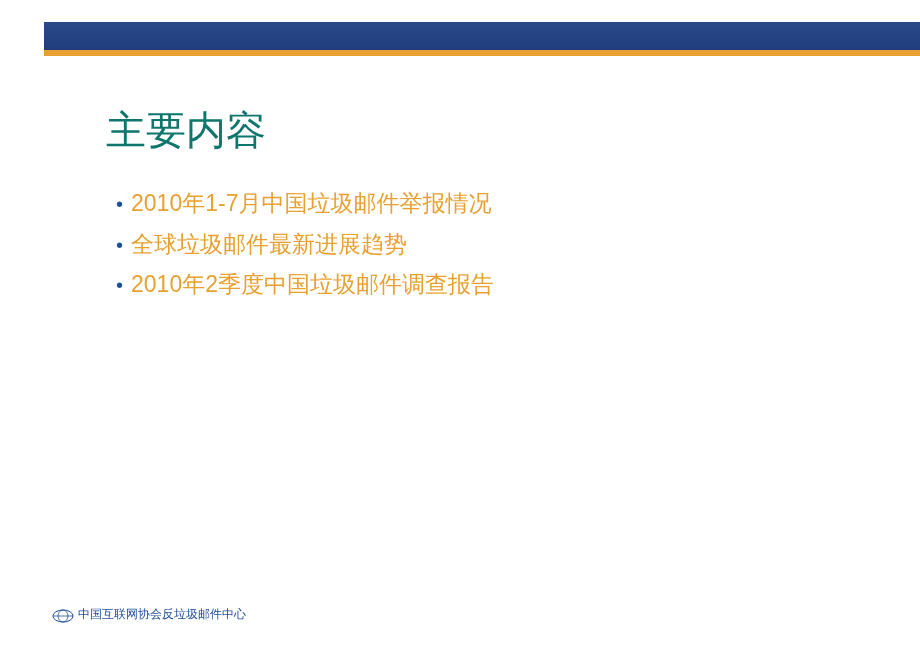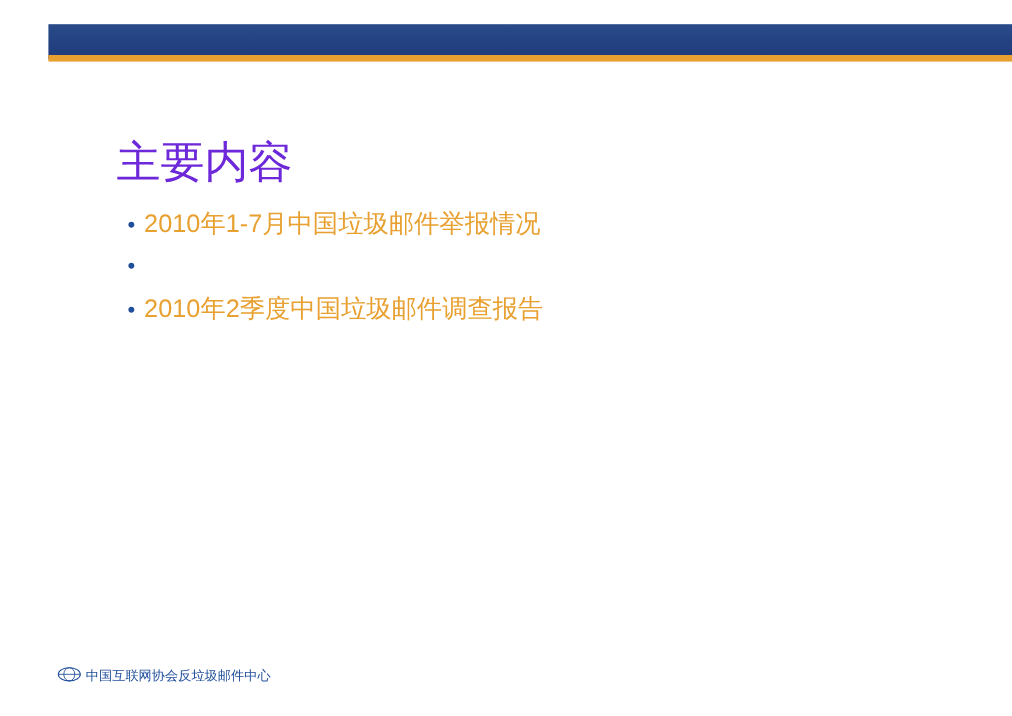--- a/index.html
+++ b/index.html
@@ -26,24 +26,24 @@
     .top-bar-accent {
       position: absolute;
       top: 50px;
       left: 44px;
       right: 0;
       height: 6px;
       background: #e8a030;
     }
     .slide-title {
       position: absolute;
-      top: 120px;
+      top: 103px;
       left: 106px;
       font-size: 40px;
-      color: #6d28d9;
+      color: #0f766e;
       font-weight: normal;
       font-family: "SimSun", serif;
     }
     .bullet-list {
       position: absolute;
       top: 186px;
       left: 116px;
       list-style: none;
     }
     .bullet-item {
@@ -80,40 +80,41 @@
       display: inline-flex;
       align-items: center;
       justify-content: center;
     }
     .footer-text {
       font-size: 12px;
       color: #1f4e9b;
     }
     .footer-group {
       display: flex;
-      align-items: flex-start;
+      align-items: flex-end;
       gap: 4px;
       margin-right: 10px;
     }
   </style>
 </head>
 <body>
 
 <div class="top-bar"></div>
 <div class="top-bar-accent"></div>
 
 <h1 class="slide-title">主要内容</h1>
 
 <ul class="bullet-list">
   <li class="bullet-item">
     <span class="bullet-marker">•</span>
     <span>2010年1-7月中国垃圾邮件举报情况</span>
   </li>
   <li class="bullet-item">
     <span class="bullet-marker">•</span>
+    <span>全球垃圾邮件最新进展趋势</span>
   </li>
   <li class="bullet-item">
     <span class="bullet-marker">•</span>
     <span>2010年2季度中国垃圾邮件调查报告</span>
   </li>
 </ul>
 
 <div class="footer">
   <div class="footer-group">
     <span class="footer-logo-1">

